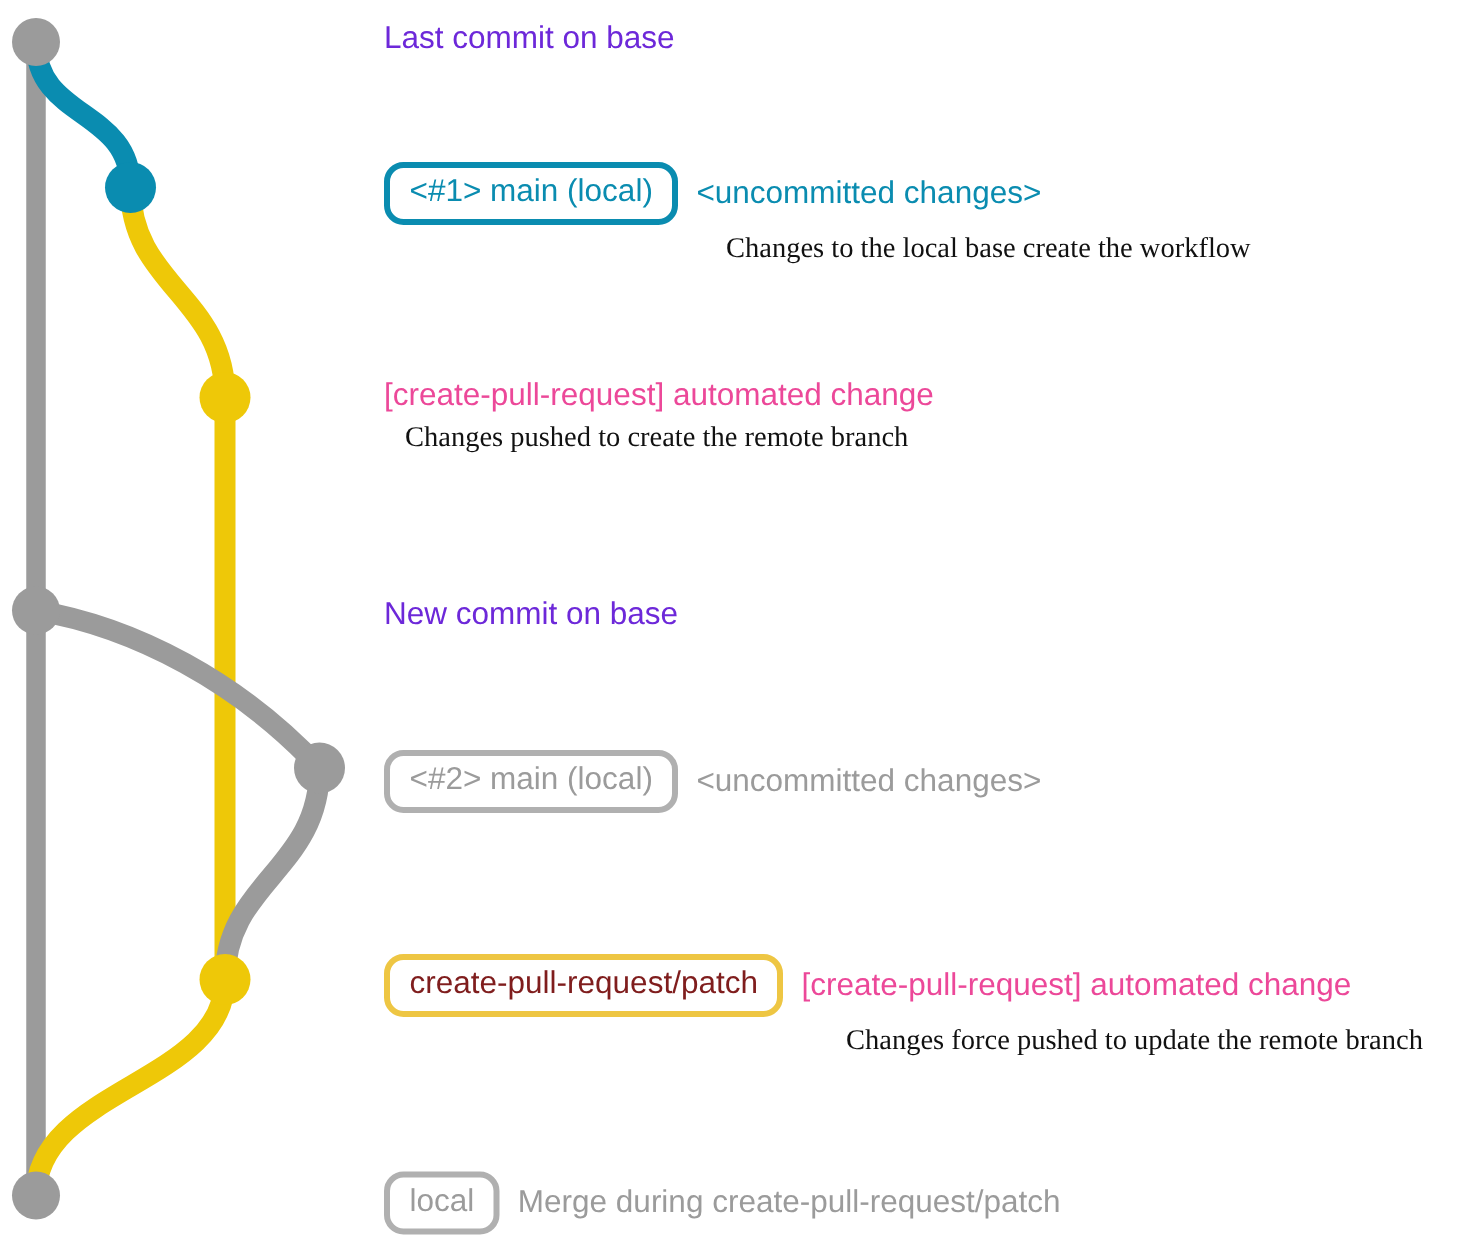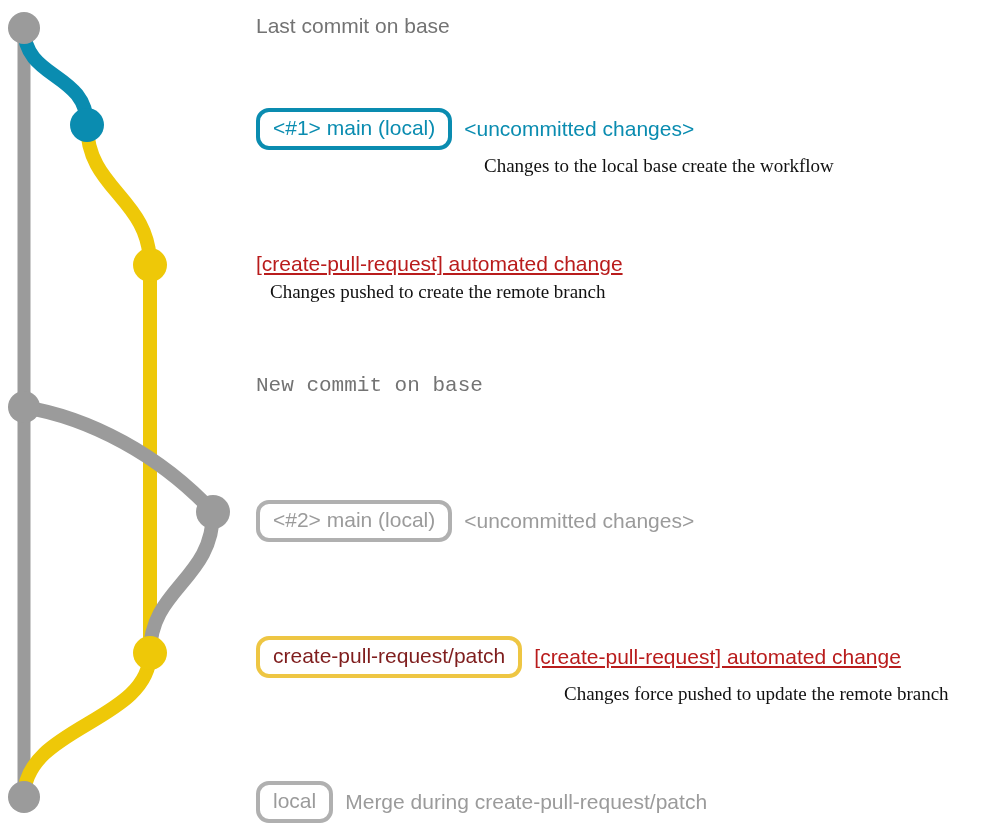--- a/index.html
+++ b/index.html
@@ -51,39 +51,39 @@
   .pill.yellow { border-color: #eec643; color: #7f1d1d; }
   .pill.gray   { border-color: #b0b0b0; color: #9b9b9b; }
 
   .subject {
     font-size: 21px;
     line-height: 24px;
     color: #9b9b9b;
     white-space: nowrap;
   }
   .subject.blue   { color: #0a8cb0; }
-  .subject.yellow { color: #b91c1c; text-decoration: underline; }
+  .subject.yellow { color: #ec4899; }
   .subject.gray   { color: #9b9b9b; }
 
   .gap { display: inline-block; width: 12px; }
 
   .desc {
     font-family: "Liberation Serif", serif;
     font-size: 19px;
     line-height: 22px;
     color: #111111;
     white-space: nowrap;
     margin-top: 5px;
   }
 
   .plain-row {
     position: absolute;
     font-size: 21px;
     line-height: 24px;
-    color: #737373;
+    color: #6d28d9;
     white-space: nowrap;
   }
 </style>
 </head>
 <body>
 
 <svg id="graph" viewBox="0 0 260 827" width="260" height="827" aria-hidden="true">
 
   <path d="M 24 28 L 24 797" stroke="#9b9b9b" stroke-width="13" fill="none" stroke-linecap="round"></path>
 
@@ -121,21 +121,21 @@
   <div class="desc" style="margin-left:228px;">Changes to the local base create the workflow</div>
 </div>
 
 <div class="rowlines" style="left:256px; top:252px;">
   <div class="headline">
     <span class="subject yellow">[create-pull-request] automated change</span>
   </div>
   <div class="desc" style="margin-left:14px;">Changes pushed to create the remote branch</div>
 </div>
 
-<div class="plain-row" style="left:256px; top:374px;font-family:Liberation Mono, monospace;">
+<div class="plain-row" style="left:256px; top:398px;">
   <span>New commit on base</span>
 </div>
 
 <div class="rowlines" style="left:256px; top:500px;">
   <div class="headline">
     <span class="pill gray">&lt;#2&gt; main (local)</span>
     <span class="gap"></span>
     <span class="subject gray">&lt;uncommitted changes&gt;</span>
   </div>
 </div>

